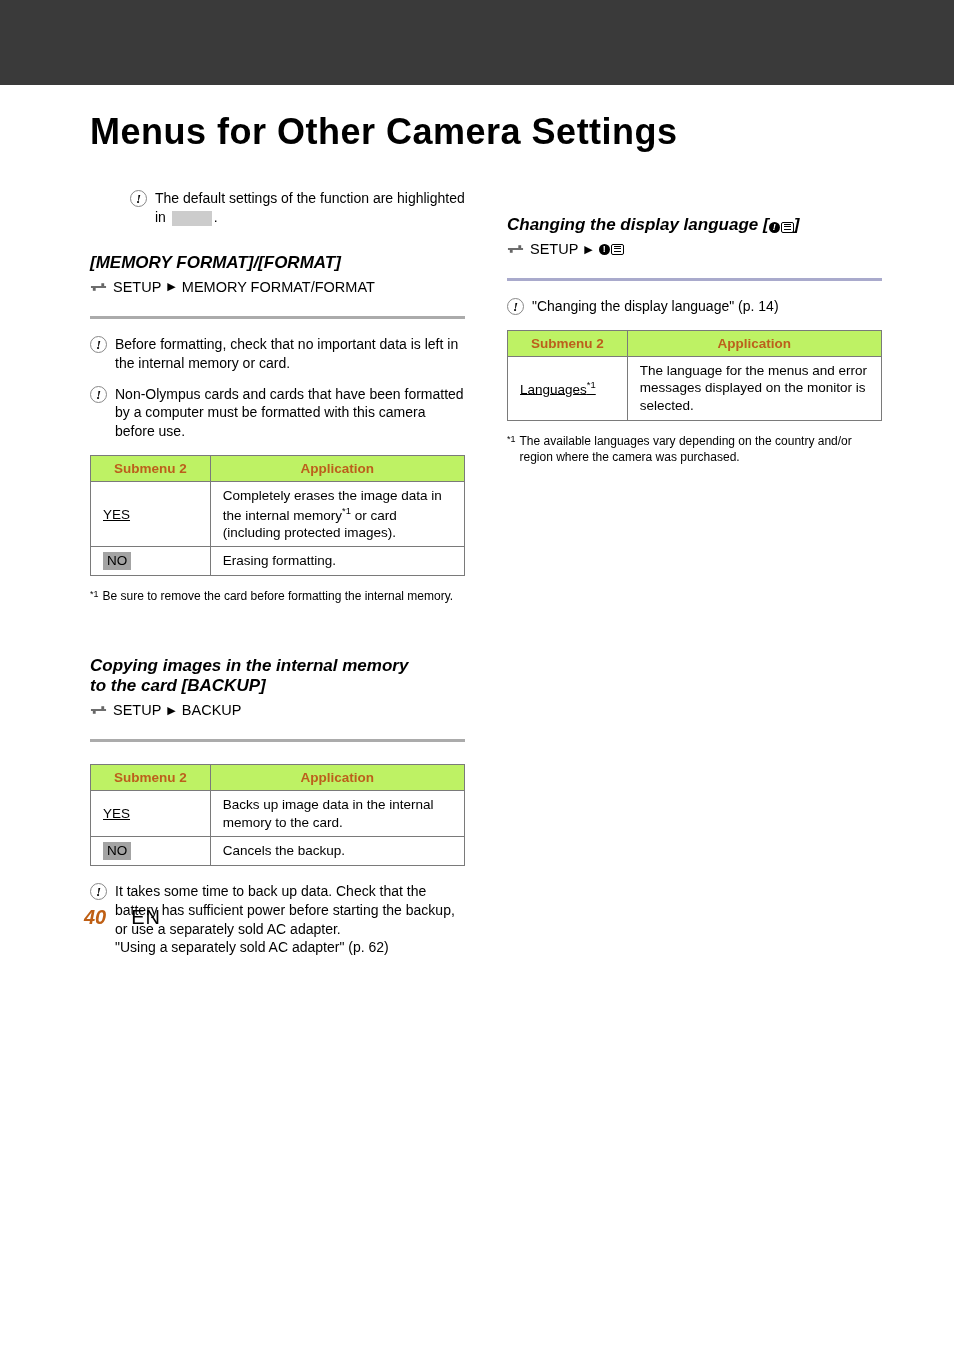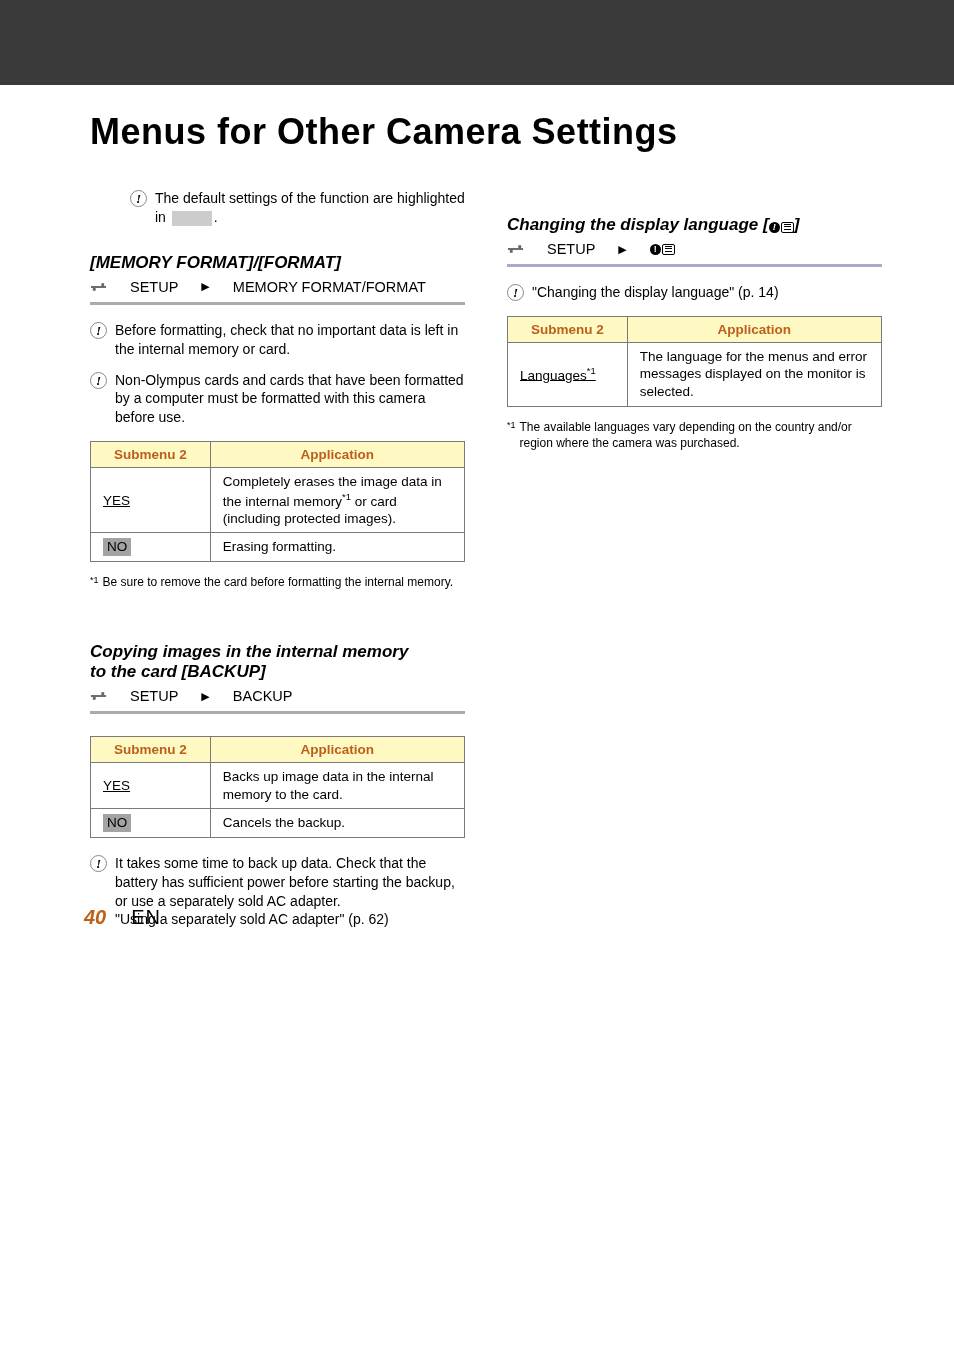--- a/index.html
+++ b/index.html
@@ -14,40 +14,40 @@
   .exc-icon {
     width: 17px; height: 17px; flex: 0 0 17px; border: 1.6px solid #888; border-radius: 50%;
     display: flex; align-items: center; justify-content: center; color: #000; font-weight: 900;
     font-size: 13px; font-style: italic; line-height: 1; margin-top: 1px; font-family: Georgia, serif;
   }
   .shade-box { display: inline-block; width: 40px; height: 15px; background: #ccc; vertical-align: middle; margin: 0 2px; }
   .section-title { font-size: 17px; font-weight: 700; font-style: italic; margin-top: 24px; }
   .section-title.first { margin-top: 26px; }
   .section-title-2 { font-size: 17px; font-weight: 700; font-style: italic; }
   .path-row {
-    display: flex; align-items: center; gap: 23px; font-size: 14.5px; margin-top: 6px;
-    border-bottom: 3px solid #ababab; padding-bottom: 7px;
+    display: flex; align-items: center; gap: 6px; font-size: 14.5px; margin-top: 6px;
+    border-bottom: 3px solid #ababab; padding-bottom: 21px;
   }
   .path-row.purple { border-bottom-color: #a9aacc; }
   .tool-icon {
     width: 17px; height: 14px; display: inline-block; position: relative;
   }
   .tool-icon svg { width: 100%; height: 100%; }
   .tri { font-size: 11px; }
   .lang-icon {
     display:inline-flex; align-items:center; gap:1px;
   }
   .lang-icon .bubble { width:11px; height:11px; background:#000; border-radius:50%; color:#fff; font-size:9px; display:flex; align-items:center; justify-content:center; font-weight:700;}
   .lang-icon .rect { width:13px; height:11px; border:1.3px solid #000; border-radius:2px; display:flex; flex-direction:column; justify-content:space-around; padding:1px 2px;}
   .lang-icon .rect .l { height:1px; background:#000; }
   table.opt {
     width: 100%; border-collapse: collapse; margin-top: 14px; font-size: 13.5px;
   }
   table.opt th {
-    background: #fef9c3; color: #bc5f1c; font-weight: 700; text-align: center;
+    background: #bef264; color: #bc5f1c; font-weight: 700; text-align: center;
     padding: 5px 18px; border: 1px solid #7a7a7a;
   }
   table.opt td {
     border: 1px solid #7a7a7a; padding: 5px 12px; vertical-align: middle; line-height: 1.3;
   }
   table.opt td.sub { width: 32%; text-decoration: underline; }
   .selected { background: #a3a3a3; padding: 0 4px; display: inline-block; }
   .footnote { font-size: 12px; margin-top: 12px; line-height: 1.35; display: flex; gap: 4px;}
   .footnote .sup { font-size: 9px; vertical-align: super; }
   sup { font-size: 0.7em; }

